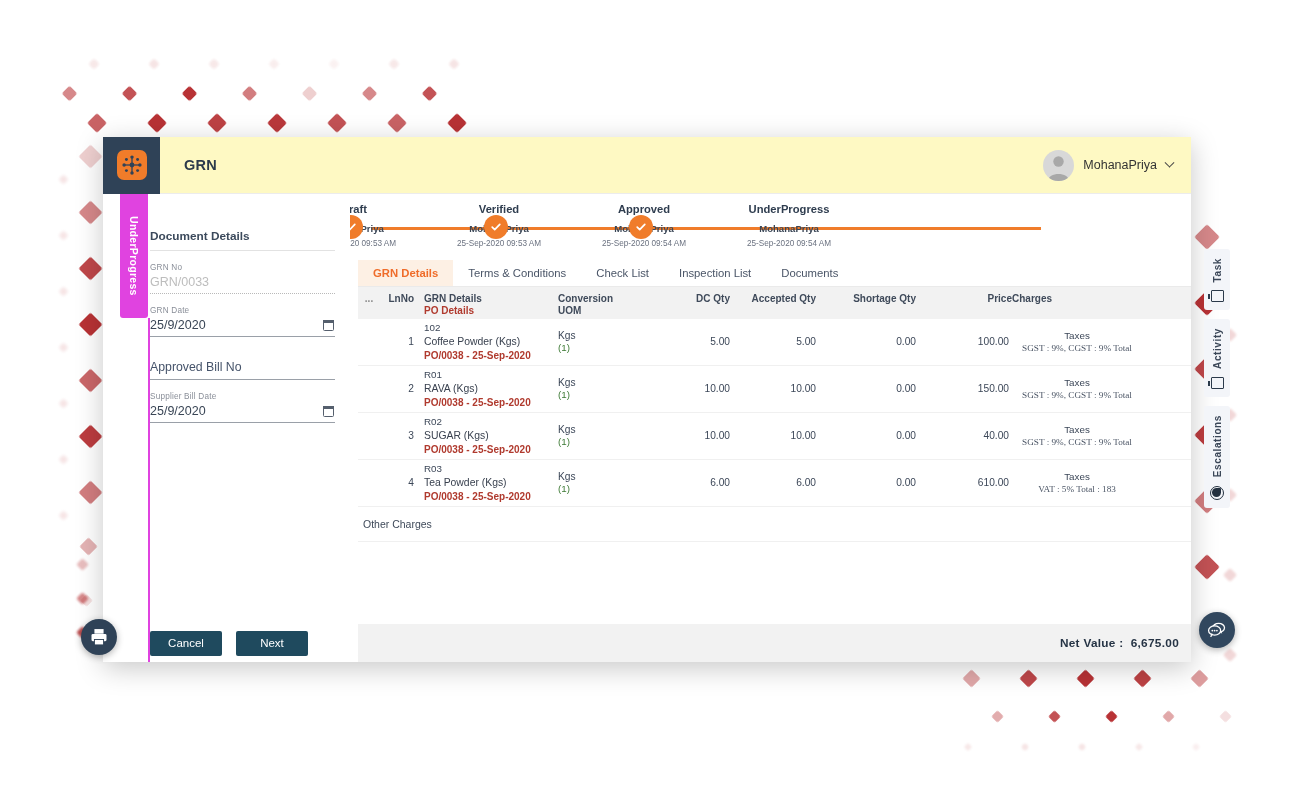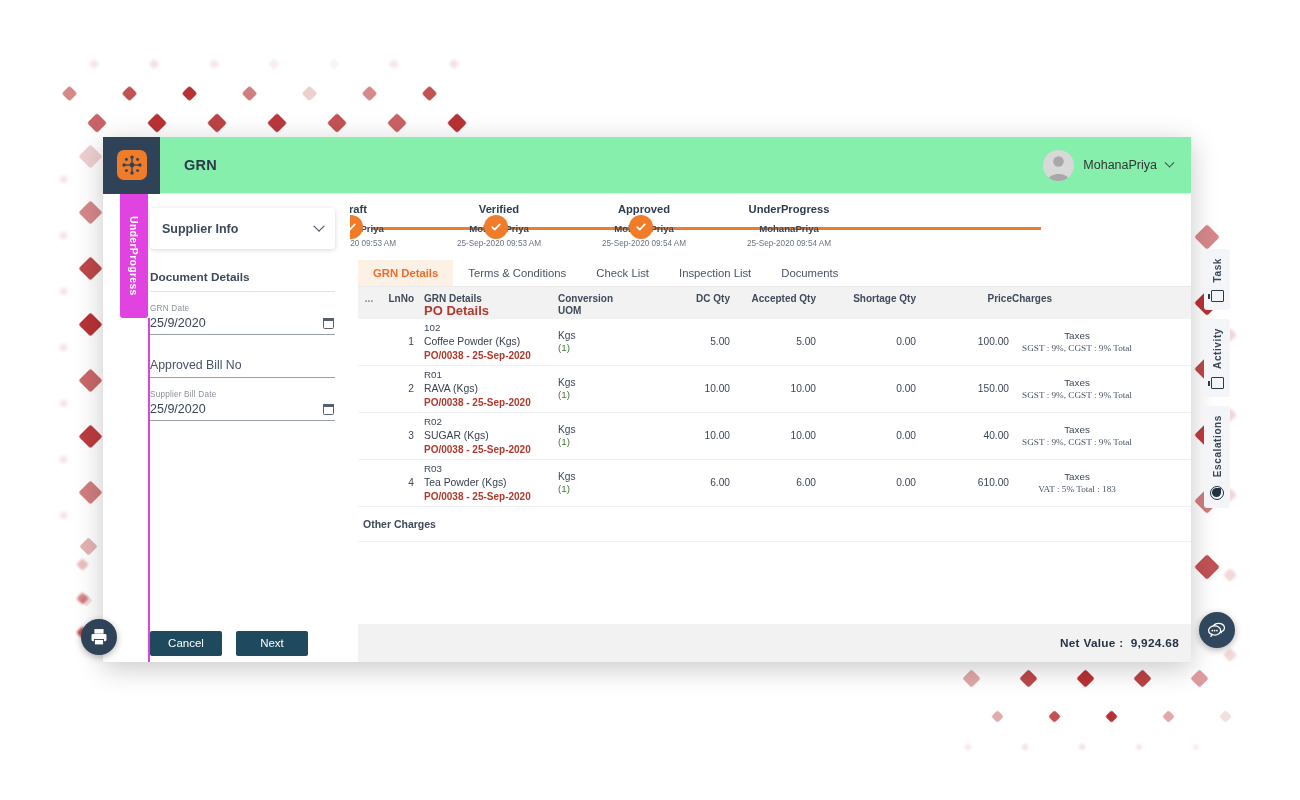--- a/index.html
+++ b/index.html
@@ -18,21 +18,21 @@
   #app-window {
     position: absolute; left: 103px; top: 137px;
     width: 1088px; height: 525px;
     background: #ffffff;
     box-shadow: 0 6px 26px rgba(0,0,0,0.22);
   }
 
   
   #app-header {
     position: relative; height: 57px; width: 100%;
-    background: #86efac; display: flex; align-items: center;
+    background: #fef9c3; display: flex; align-items: center;
     border-bottom: 1px solid #ececec;
   }
   #logo-tile {
     width: 57px; height: 57px; background: #2f4257;
     display: flex; align-items: center; justify-content: center; flex: none;
   }
   #logo-mark {
     width: 30px; height: 30px; background: #f07c2a; border-radius: 7px;
     display: flex; align-items: center; justify-content: center;
   }
@@ -145,21 +145,21 @@
   
   #table-wrap { margin-left: 8px; position: relative; }
   #thead {
     display: flex; align-items: flex-start; background: #f2f2f2;
     height: 32px; padding-top: 6px;
   }
   #thead .th { font-size: 10px; color: #3f4a5a; font-weight: bold; line-height: 11.5px; }
   .c-dots   { width: 22px; text-align: center; color:#8a8a8a !important; font-weight:bold; }
   .c-lnno   { width: 34px; text-align: right; }
   .c-grn    { width: 140px; padding-left: 10px; }
-  .c-grn .sub { color: #b03a2e; font-size: 13px; font-weight: bold; }
+  .c-grn .sub { color: #b03a2e; font-size: 10px; font-weight: bold; }
   .c-uom    { width: 100px; padding-left: 4px; }
   .c-dcqty  { width: 76px; text-align: right; }
   .c-accept { width: 86px; text-align: right; }
   .c-short  { width: 100px; text-align: right; }
   .c-price  { width: 96px; text-align: right; }
   .c-charge { width: 122px; text-align: left; padding-right: 4px; }
 
   #items-label {
     font-size: 10.5px; font-weight: bold; color: #3f4a5a; padding: 9px 0 9px 5px;
     border-bottom: 1px solid #f0f0f0; background:#fff;
@@ -173,21 +173,21 @@
   .row .c-grn .name { font-size: 10.4px; color: #39414f; padding: 1.5px 0; }
   .row .c-grn .po   { font-size: 10px; color: #b03a2e; font-weight: bold; }
   .row .c-uom .u    { font-size: 10.2px; color: #3c4758; }
   .row .c-uom .conv { font-size: 9.8px; color: #3d7a35; }
   .row .c-charge { text-align: center; padding-left: 4px; padding-right: 0; width: 126px; }
   .row .c-charge .t1 { font-size: 9.8px; color: #3c4758; }
   .row .c-charge .t2 { font-size: 9.2px; color: #4a5464; white-space: nowrap; font-family: Liberation Serif, serif; }
   .row .c-price { padding-right: 3px; }
 
   #other-charges {
-    font-size: 10.5px; font-weight: bold; color: #3f4a5a; padding: 11px 0 11px 5px;
+    font-size: 10.5px; font-weight: normal; color: #3f4a5a; padding: 11px 0 11px 5px;
     border-bottom: 1px solid #f0f0f0; background:#fff;
   }
 
   
   #hscroll {
     position: absolute; left: 8px; right: 0; bottom: 0; height: 14px;
     background: #fff; display: flex; align-items: center;
   }
   #hscroll-thumb { height: 7px; width: 81%; background: #a8a8a8; border-radius: 4px; }
 
@@ -348,26 +348,27 @@
   </div>
 
   <div id="app-body">
 
     <div id="status-tab">
       <span>UnderProgress</span>
     </div>
     <div id="status-line"></div>
 
     <div id="left-col">
-      <div id="supplier-select">
-        <span class="lbl">Supplier Info</span>
-        <span class="chev"></span>
-      </div>
       <div id="doc-details-title">Document Details</div>
 
+      <div class="field">
+        <div class="flabel">GRN No</div>
+        <div class="fval placeholder">GRN/0033</div>
+        <div class="uline dotted"></div>
+      </div>
 
       <div class="field">
         <div class="flabel">GRN Date</div>
         <div class="fval">25/9/2020</div>
         <div class="uline"></div>
         <div class="cal-ic"></div>
       </div>
 
       <div class="field tall">
         <div class="flabel-big">Approved Bill No</div>
@@ -553,21 +554,21 @@
     </div>
 
     <div id="footer">
       <div id="footer-left">
         <button class="btn">Cancel</button>
         <button class="btn">Next</button>
       </div>
       <div id="footer-right">
         <span id="net-value">
           <span>Net Value  :</span>
-          &nbsp;<span>9,924.68</span>
+          &nbsp;<span>6,675.00</span>
         </span>
       </div>
     </div>
 
     <div id="right-rail">
       <div class="rail-tab">
         <span class="rt-label">Task</span>
         <span class="panel-ic"></span>
       </div>
       <div class="rail-tab">

